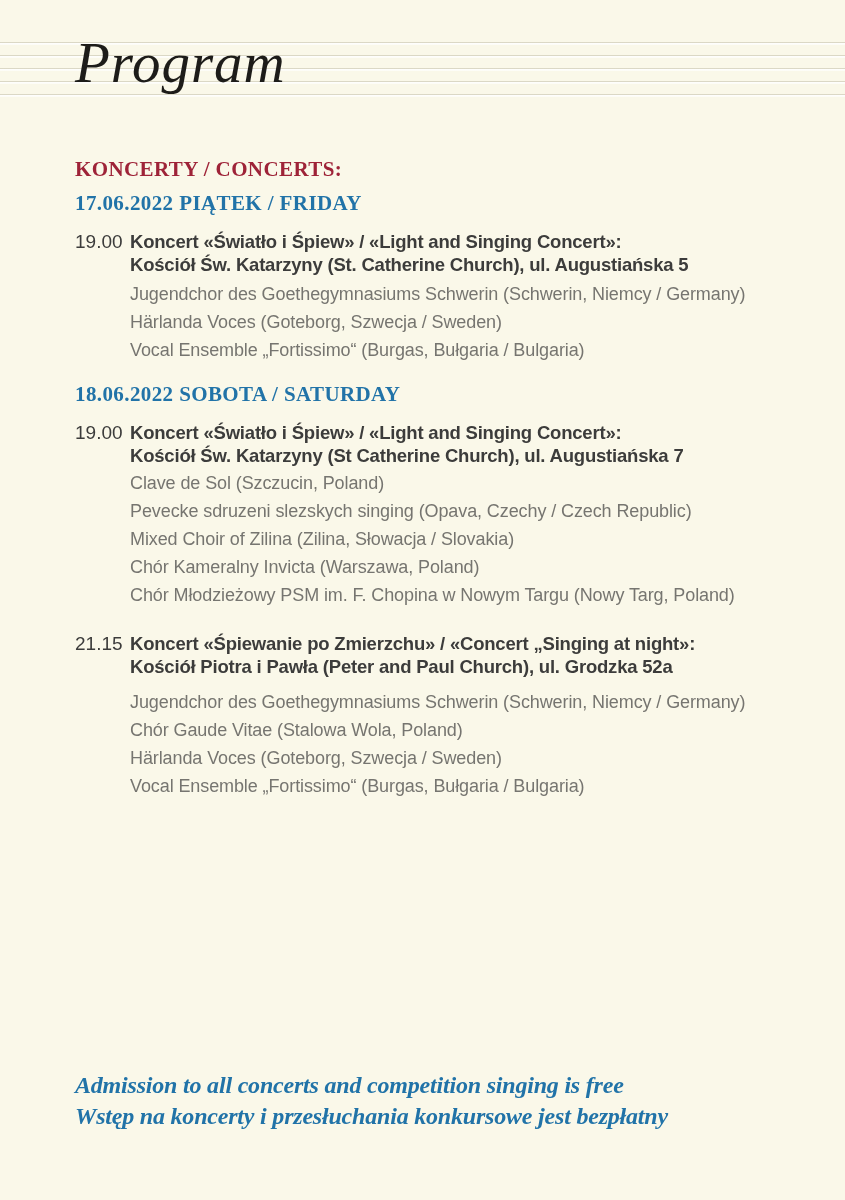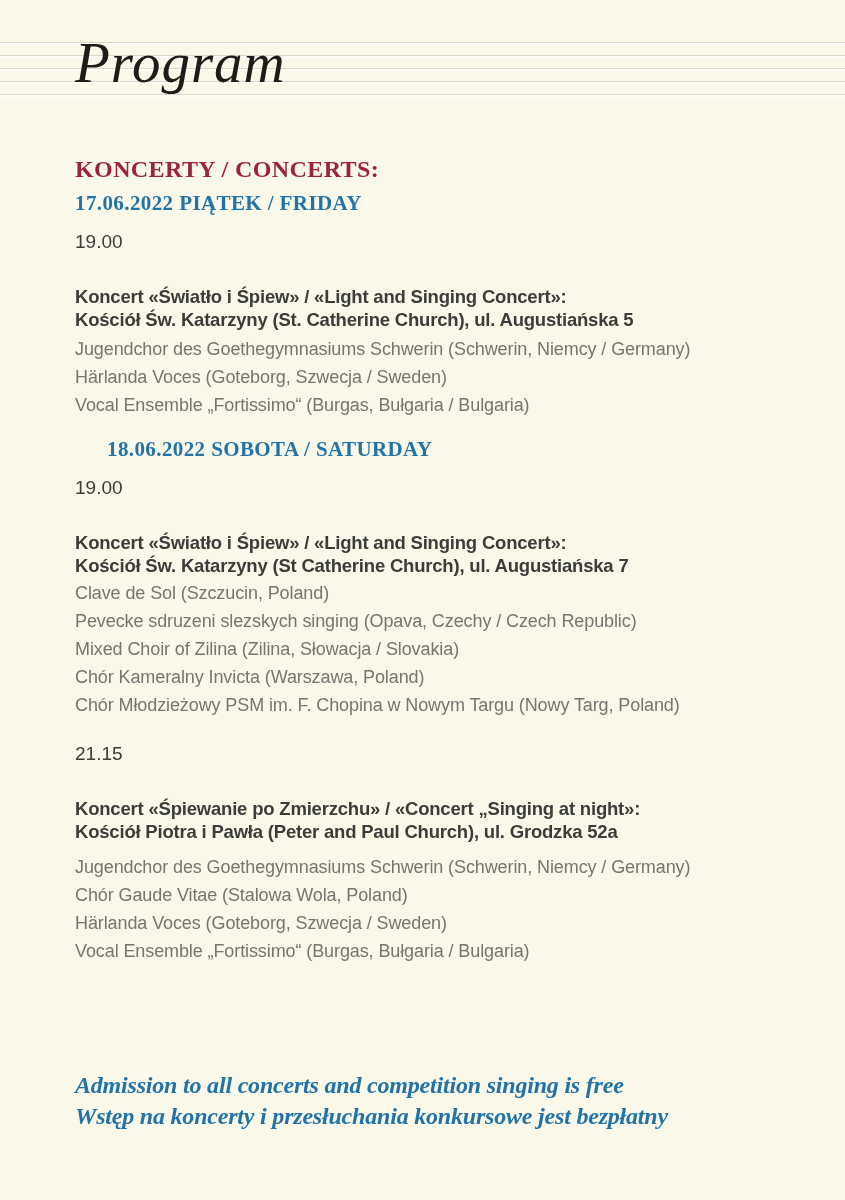--- a/index.html
+++ b/index.html
@@ -18,30 +18,30 @@
   }
   .page-title{
     position:absolute;left:75px;top:31px;margin:0;
     font-family:"Liberation Serif",serif;font-style:italic;font-weight:400;
     font-size:57px;line-height:1.12;letter-spacing:1px;
     color:var(--title-black,#1d1c19);
   }
   main{position:absolute;left:75px;right:50px;top:145px;}
   .h-red{
     margin:12px 0 0;font-family:"Liberation Serif",serif;font-weight:700;
-    font-size:24px;line-height:24px;letter-spacing:.4px;
+    font-size:21px;line-height:24px;letter-spacing:.4px;
     color:var(--accent-red,#9e2338);
   }
   .h-blue{
     margin:10px 0 0;font-family:"Liberation Serif",serif;font-weight:700;
     font-size:21px;line-height:24px;letter-spacing:.4px;
     color:var(--accent-blue,#2173a8);
   }
-  .h-blue.gap-lg{margin-top:18px;margin-left:32px;}
-  .concert{display:flex;margin-top:16px;flex-direction:column;}
+  .h-blue.gap-lg{margin-top:18px;}
+  .concert{display:flex;margin-top:16px;}
   .concert.gap-xl{margin-top:24px;justify-content:space-between;}
   .concert .time{
     flex:0 0 55px;font-size:19px;line-height:22.5px;
     color:var(--text-dark,#3c3c3b);
   }
   .details{flex:1;}
   .ctitle{
     margin:0;font-weight:700;font-size:18.5px;line-height:22.5px;
     letter-spacing:-.2px;color:var(--text-dark,#3c3c3b);
   }

